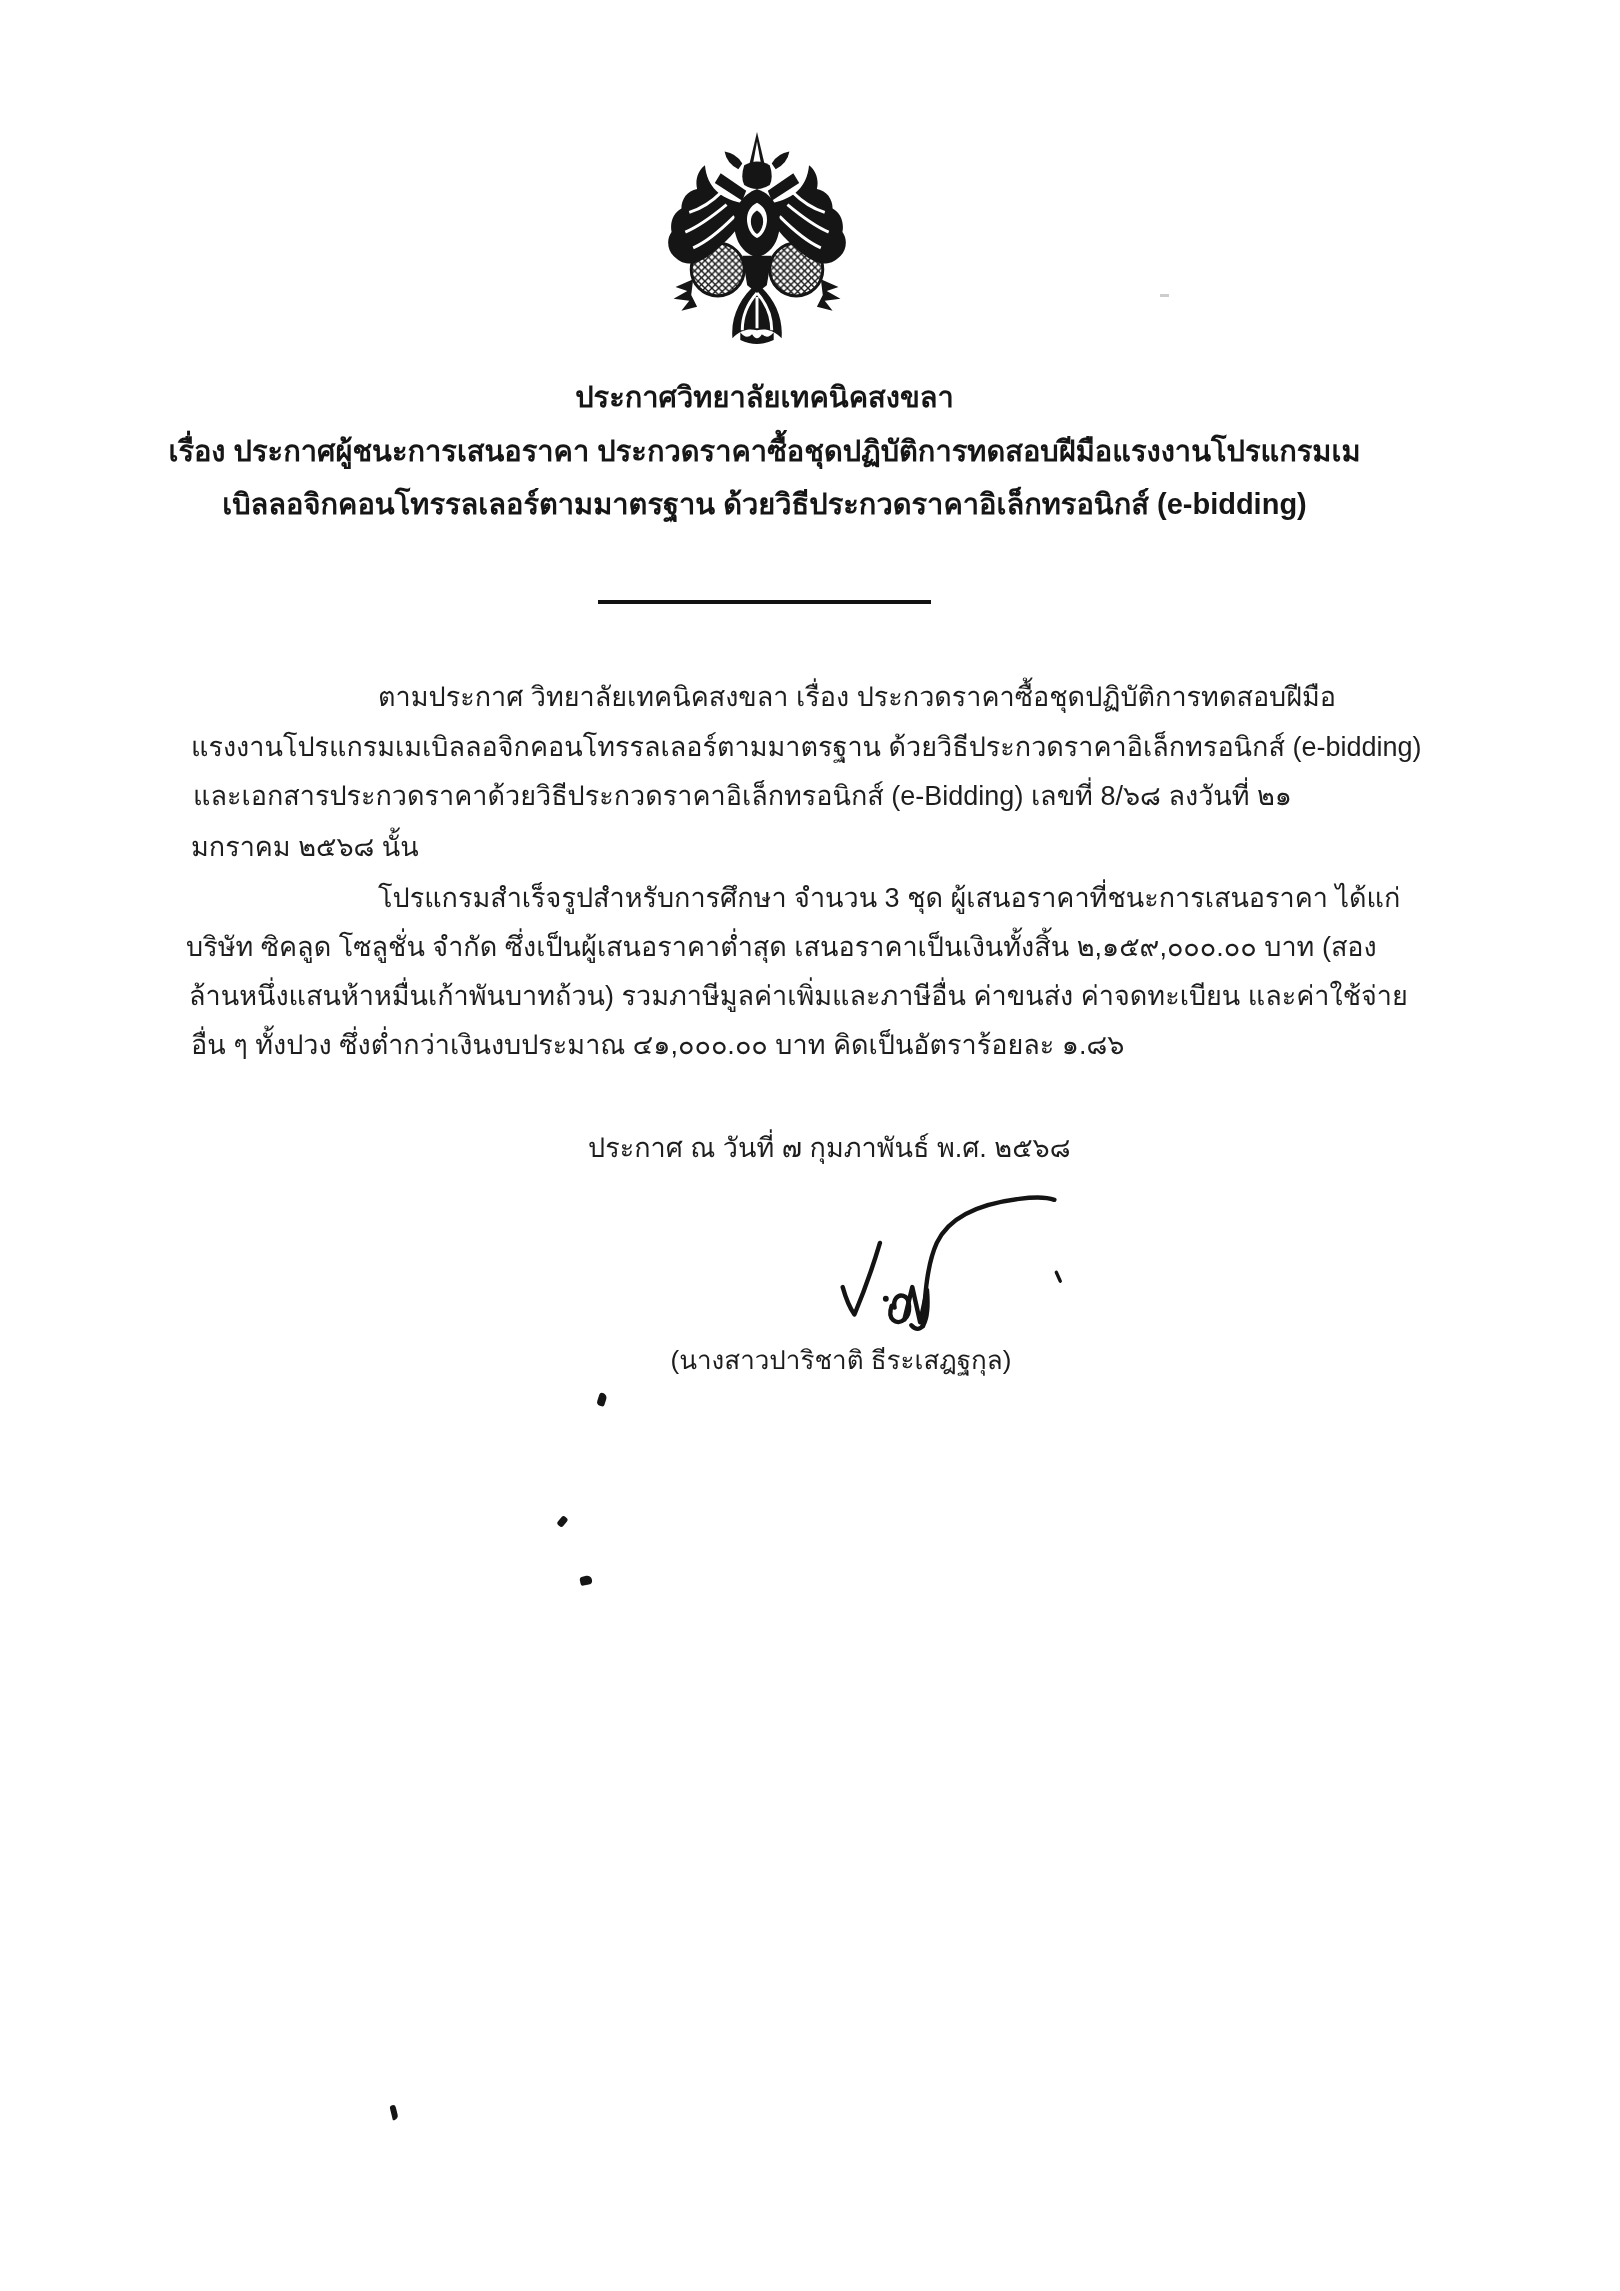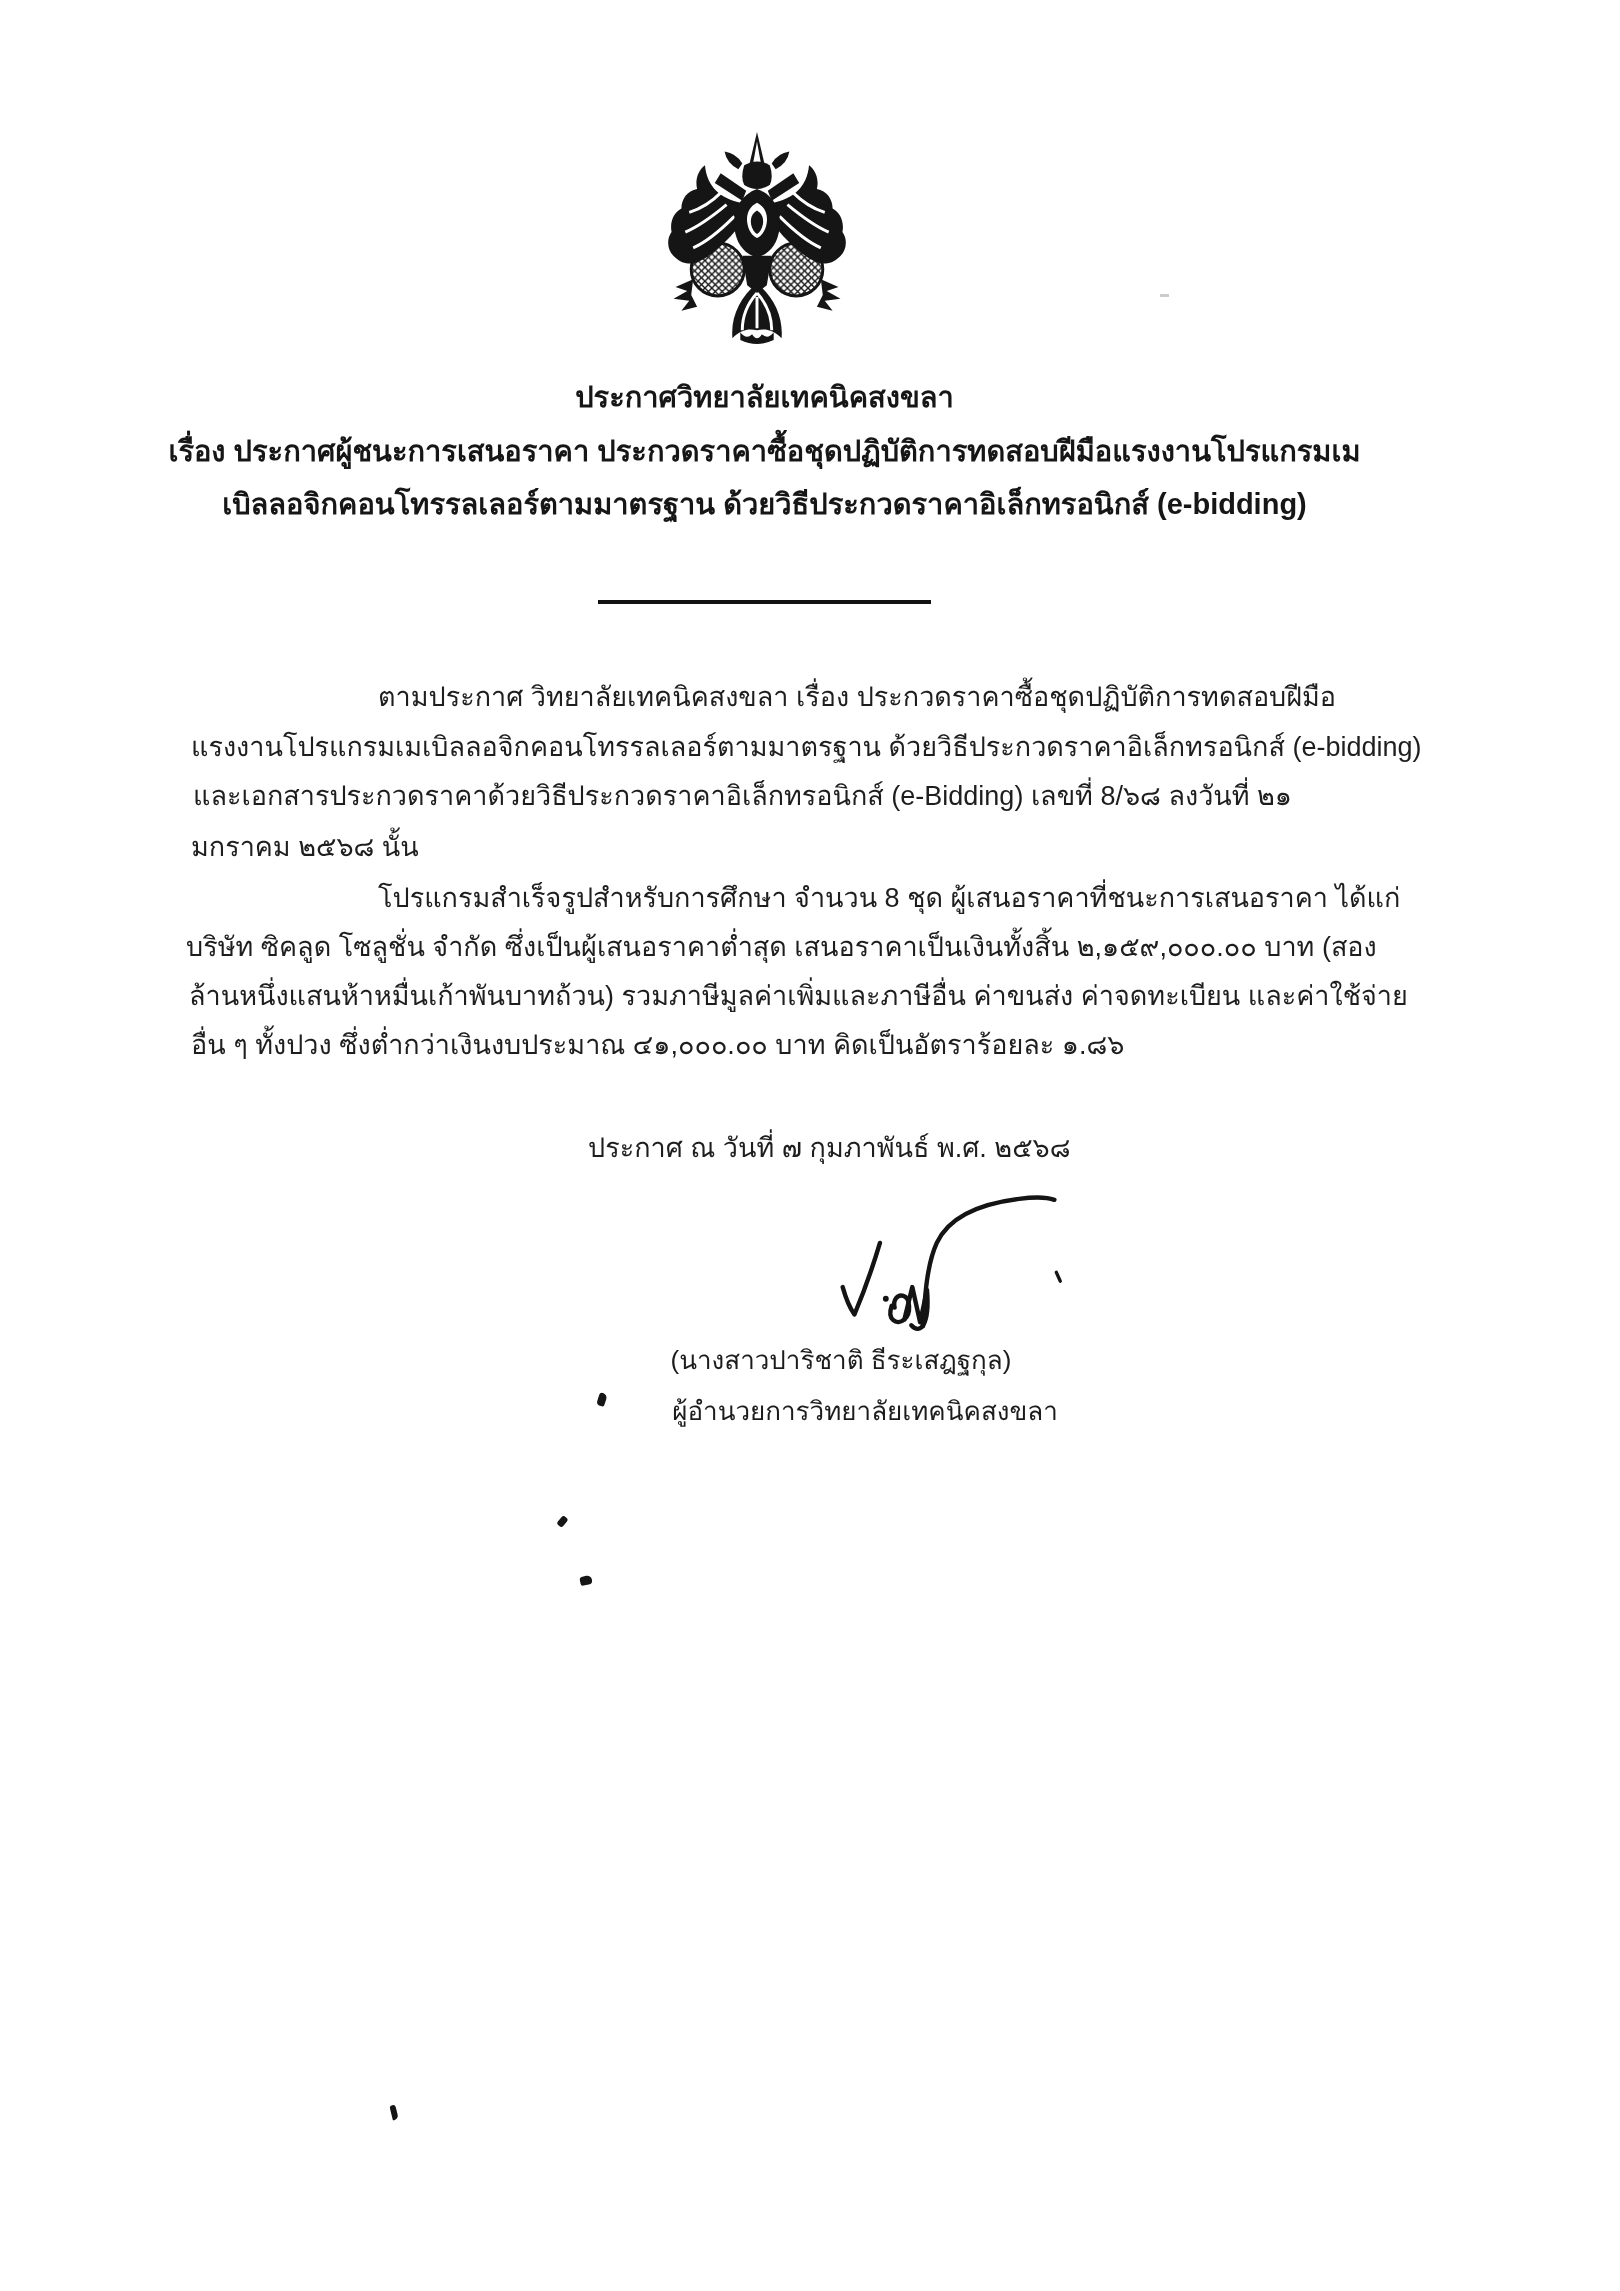--- a/index.html
+++ b/index.html
@@ -99,42 +99,41 @@
   <div class="hdr" style="top:431px">เรื่อง ประกาศผู้ชนะการเสนอราคา ประกวดราคาซื้อชุดปฏิบัติการทดสอบฝีมือแรงงานโปรแกรมเม</div>
   <div class="hdr" style="top:484px">เบิลลอจิกคอนโทรรลเลอร์ตามมาตรฐาน ด้วยวิธีประกวดราคาอิเล็กทรอนิกส์ (e-bidding)</div>
 
   <div class="rule"></div>
 
   <div class="line" style="left:378px; top:678px">ตามประกาศ วิทยาลัยเทคนิคสงขลา เรื่อง ประกวดราคาซื้อชุดปฏิบัติการทดสอบฝีมือ</div>
   <div class="line" style="left:191px; top:728px">แรงงานโปรแกรมเมเบิลลอจิกคอนโทรรลเลอร์ตามมาตรฐาน ด้วยวิธีประกวดราคาอิเล็กทรอนิกส์ (e-bidding)</div>
   <div class="line" style="left:193px; top:777px">และเอกสารประกวดราคาด้วยวิธีประกวดราคาอิเล็กทรอนิกส์ (e-Bidding) เลขที่ 8/๖๘ ลงวันที่ ๒๑</div>
   <div class="line" style="left:191px; top:828px">มกราคม ๒๕๖๘ นั้น</div>
 
-  <div class="line" style="left:378px; top:879px">โปรแกรมสำเร็จรูปสำหรับการศึกษา จำนวน 8 ชุด ผู้เสนอราคาที่ชนะการเสนอราคา ได้แก่</div>
+  <div class="line" style="left:378px; top:879px">โปรแกรมสำเร็จรูปสำหรับการศึกษา จำนวน 3 ชุด ผู้เสนอราคาที่ชนะการเสนอราคา ได้แก่</div>
   <div class="line" style="left:186px; top:928px">บริษัท ซิคลูด โซลูชั่น จำกัด ซึ่งเป็นผู้เสนอราคาต่ำสุด เสนอราคาเป็นเงินทั้งสิ้น ๒,๑๕๙,๐๐๐.๐๐ บาท (สอง</div>
   <div class="line" style="left:189px; top:977px">ล้านหนึ่งแสนห้าหมื่นเก้าพันบาทถ้วน) รวมภาษีมูลค่าเพิ่มและภาษีอื่น ค่าขนส่ง ค่าจดทะเบียน และค่าใช้จ่าย</div>
   <div class="line" style="left:191px; top:1026px">อื่น ๆ ทั้งปวง ซึ่งต่ำกว่าเงินงบประมาณ ๔๑,๐๐๐.๐๐ บาท คิดเป็นอัตราร้อยละ ๑.๘๖</div>
 
   <div class="line" style="left:588px; top:1129px">ประกาศ  ณ  วันที่ ๗  กุมภาพันธ์  พ.ศ. ๒๕๖๘</div>
 
   <div class="signature">
     <svg viewBox="0 0 250 160" width="245" height="157" aria-hidden="true">
       <g fill="none" stroke="#141414" stroke-width="4.5" stroke-linecap="round" stroke-linejoin="round">
         <path d="M15 103 Q20 121 27 131 Q42 95 53 58"></path>
         <circle cx="59" cy="115" r="3" fill="#141414" stroke="none"></circle>
         <path d="M65 122 C 60 136 70 143 78 136 C 85 130 84 114 77 112 C 71 110 66 116 68 124"></path>
         <path d="M78 136 L86 103 L94 139 L101 106 C 104 142 94 152 85 142"></path>
         <path d="M97 143 C 99 110 101 80 111 58 C 123 32 155 18 195 13 C 210 11 223 11 231 14"></path>
         <path d="M233 88 L237 97" stroke-width="3.5"></path>
       </g>
     </svg>
   </div>
 
   <div class="center-block" style="left:557px; top:1341px">(นางสาวปาริชาติ ธีระเสฎฐกุล)</div>
-  <div class="center-block" style="left:581px; top:1392px">ผู้อำนวยการวิทยาลัยเทคนิคสงขลา</div>
 
   <div class="speck speck-1"></div>
   <div class="speck speck-2"></div>
   <div class="speck speck-3"></div>
   <div class="speck speck-4"></div>
   <div class="speck speck-5"></div>
 
 </div>
 
 

